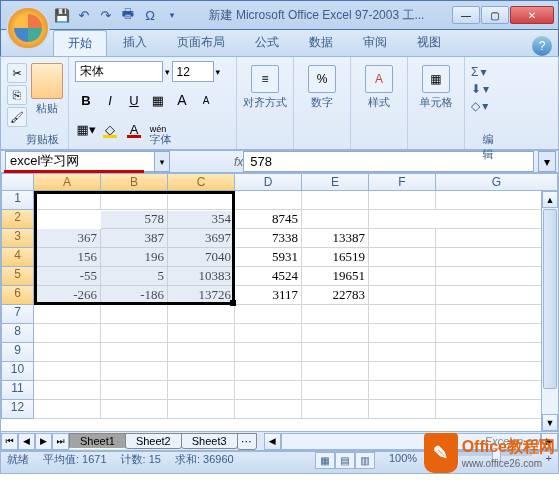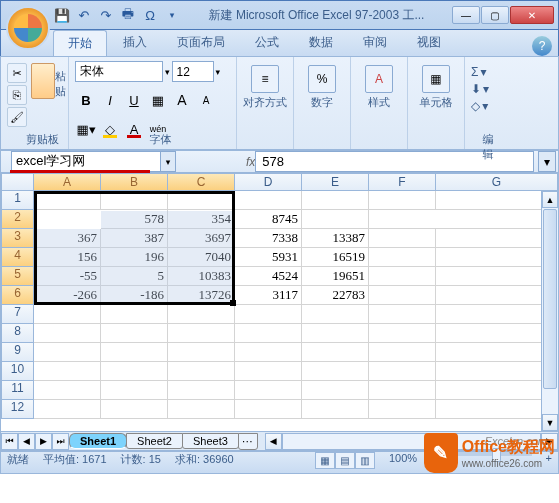--- a/index.html
+++ b/index.html
@@ -18,41 +18,41 @@
 .office-btn-inner { width: 28px; height: 28px; border-radius: 50%; background: conic-gradient(#e74 0 90deg,#4a9 90deg 180deg,#48c 180deg 270deg,#fb4 270deg 360deg); }
 .tabs { display: flex; margin-left: 52px; gap: 2px; }
 .tab { padding: 4px 14px 4px; color: #3b5d8a; border-radius: 3px 3px 0 0; }
 .tab.active { background: #eaf2fc; border: 1px solid #9ab7db; border-bottom: none; color: #2a5a9c; font-weight: normal; }
 .help-btn { margin-left: auto; width: 20px; height: 20px; border-radius: 50%; background: linear-gradient(#9cd,#48c); color: #fff; display: flex; align-items: center; justify-content: center; margin-right: 6px; font-size: 12px; }
 
 .ribbon-body { height: 94px; background: linear-gradient(#eaf2fc,#dde9f7); border: 1px solid #9ab7db; display: flex; }
 .group { border-right: 1px solid #bcd0e8; padding: 4px 6px 0; display: flex; flex-direction: column; position: relative; }
 .group-label { height: 16px; text-align: center; color: #3b5d8a; font-size: 11px; position: absolute; bottom: 1px; left: 16px; right: 0; font-family: Liberation Serif, serif; }
 .group-content { flex: 1; display: flex; align-items: flex-start; gap: 4px; }
-.paste-area { display: flex; flex-direction: row; align-items: flex-end; width: 40px; }
+.paste-area { display: flex; flex-direction: column; align-items: center; width: 40px; }
 .paste-icon { width: 32px; height: 36px; background: linear-gradient(#fec,#fc8); border: 1px solid #c96; border-radius: 2px; margin-top: 2px; }
 .clip-col { display: flex; flex-direction: column; gap: 2px; margin-top: 2px; }
 .small-btn { width: 20px; height: 20px; border: 1px solid #b8cce0; background: #eaf2fc; border-radius: 2px; display: flex; align-items: center; justify-content: center; font-size: 11px; }
 
 .font-group .row { display: flex; gap: 2px; align-items: center; margin-bottom: 3px; }
 .font-combo { width: 88px; height: 21px; background: #fff; border: 1px solid #8aaad2; padding: 1px 4px; font-size: 12px; }
 .size-combo { width: 42px; height: 21px; background: #fff; border: 1px solid #8aaad2; padding: 1px 4px; font-size: 12px; }
 .fbtn { width: 22px; height: 22px; border: 1px solid transparent; display: flex; align-items: center; justify-content: center; font-size: 13px; border-radius: 2px; }
 .fbtn.bold { font-weight: bold; }
 .fbtn.italic { font-style: italic; }
 .fbtn.underline { text-decoration: underline; }
 
 .big-btn { display: flex; flex-direction: column; align-items: center; width: 44px; padding-top: 4px; }
 .big-icon { width: 28px; height: 28px; border: 1px solid #8aaad2; background: #eaf2fc; border-radius: 2px; display: flex; align-items: center; justify-content: center; }
 .big-label { font-size: 11px; color: #3b5d8a; margin-top: 2px; }
 .edit-col { display: flex; flex-direction: column; gap: 3px; padding-top: 4px; }
 .edit-row { display: flex; align-items: center; gap: 2px; color: #3b5d8a; }
 
 .namebox-row { height: 23px; background: linear-gradient(#eaf2fc,#dde9f7); border: 1px solid #9ab7db; display: flex; align-items: center; }
-.namebox { width: 165px; height: 21px; background: #fff; border: 1px solid #8aaad2; margin: 0 10px; padding: 0 4px; font-size: 13px; position: relative; }
+.namebox { width: 165px; height: 21px; background: #fff; border: 1px solid #8aaad2; margin: 0 4px; padding: 0 4px; font-size: 13px; position: relative; }
 .namebox-underline { position: absolute; bottom: -2px; left: -2px; width: 140px; height: 3px; background: #c00; }
 .namebox-drop { position: absolute; right: 0; top: 0; width: 15px; height: 100%; background: #dde9f7; border-left: 1px solid #8aaad2; display: flex; align-items: center; justify-content: center; font-size: 9px; }
 .fx-area { display: flex; align-items: center; gap: 6px; margin-left: 60px; }
 .fx-label { font-style: italic; color: #666; }
 .formula-bar { flex: 1; height: 21px; background: #fff; border: 1px solid #8aaad2; margin-right: 4px; padding: 0 6px; font-size: 13px; display: flex; align-items: center; }
 .expand-btn { width: 18px; height: 21px; background: #dde9f7; border: 1px solid #8aaad2; display: flex; align-items: center; justify-content: center; margin-right: 2px; }
 
 .grid-area { height: 258px; background: #fff; position: relative; overflow: hidden; border-left: 1px solid #9ab7db; border-right: 1px solid #9ab7db; }
 .col-headers { display: flex; height: 18px; background: linear-gradient(#f4f8fc,#e2ecf8); }
 .corner { width: 33px; border: 1px solid #9ab7db; background: linear-gradient(#f4f8fc,#e2ecf8); }
@@ -68,21 +68,21 @@
 .selection-box::after { content: ''; position: absolute; right: -4px; bottom: -4px; width: 6px; height: 6px; background: #000; }
 .active-cell { position: absolute; top: 37px; left: 34px; width: 66px; height: 19px; background: #fff; pointer-events: none; }
 .sel-fill { position: absolute; top: 38px; left: 34px; width: 199px; height: 94px; background: rgba(180,200,230,0.35); pointer-events: none; }
 .scroll-v { position: absolute; right: 0; top: 18px; bottom: 0; width: 17px; background: #eaf2fc; border-left: 1px solid #9ab7db; }
 .scroll-btn { height: 17px; background: linear-gradient(#f4f8fc,#dde9f7); border: 1px solid #9ab7db; display: flex; align-items: center; justify-content: center; font-size: 9px; }
 .scroll-thumb-v { height: 180px; background: linear-gradient(90deg,#dde9f7,#c8dbf2); border: 1px solid #9ab7db; margin: 1px; border-radius: 2px; }
 
 .sheet-tabs { height: 20px; background: #dde9f7; display: flex; align-items: center; border: 1px solid #9ab7db; }
 .nav-btn { width: 17px; height: 17px; border: 1px solid #9ab7db; background: #eaf2fc; display: flex; align-items: center; justify-content: center; font-size: 9px; }
 .sheet-tab { padding: 1px 10px; background: #eaf2fc; border: 1px solid #888; font-size: 11px; border-radius: 0 0 3px 3px; margin-right: -1px; }
-.sheet-tab.active { background: #7dd3fc; font-weight: bold; border-bottom-color: #fff; border-radius: 6px; }
+.sheet-tab.active { background: #a3a3a3; font-weight: normal; border-bottom-color: #fff; }
 .hscroll { flex: 1; height: 17px; display: flex; margin-left: 8px; }
 .hscroll .track { flex: 1; background: #eaf2fc; border: 1px solid #9ab7db; }
 .hscroll .scroll-btn { width: 17px; }
 
 .statusbar { height: 23px; background: linear-gradient(#dde9f7,#c8dbf2); border: 1px solid #9ab7db; display: flex; padding: 0 6px; font-size: 11px; color: #3b5d8a; gap: 14px; }
 .statusbar .spacer { flex: 1; }
 .view-btns { display: flex; }
 .view-btn { width: 20px; height: 17px; border: 1px solid #9ab7db; background: #eaf2fc; display: flex; align-items: center; justify-content: center; font-size: 10px; }
 .zoom-slider { width: 80px; height: 4px; background: #bcd0e8; position: relative; }
 .zoom-slider::after { content: ''; position: absolute; left: 50%; top: -4px; width: 7px; height: 12px; background: #eaf2fc; border: 1px solid #9ab7db; border-radius: 2px; }

